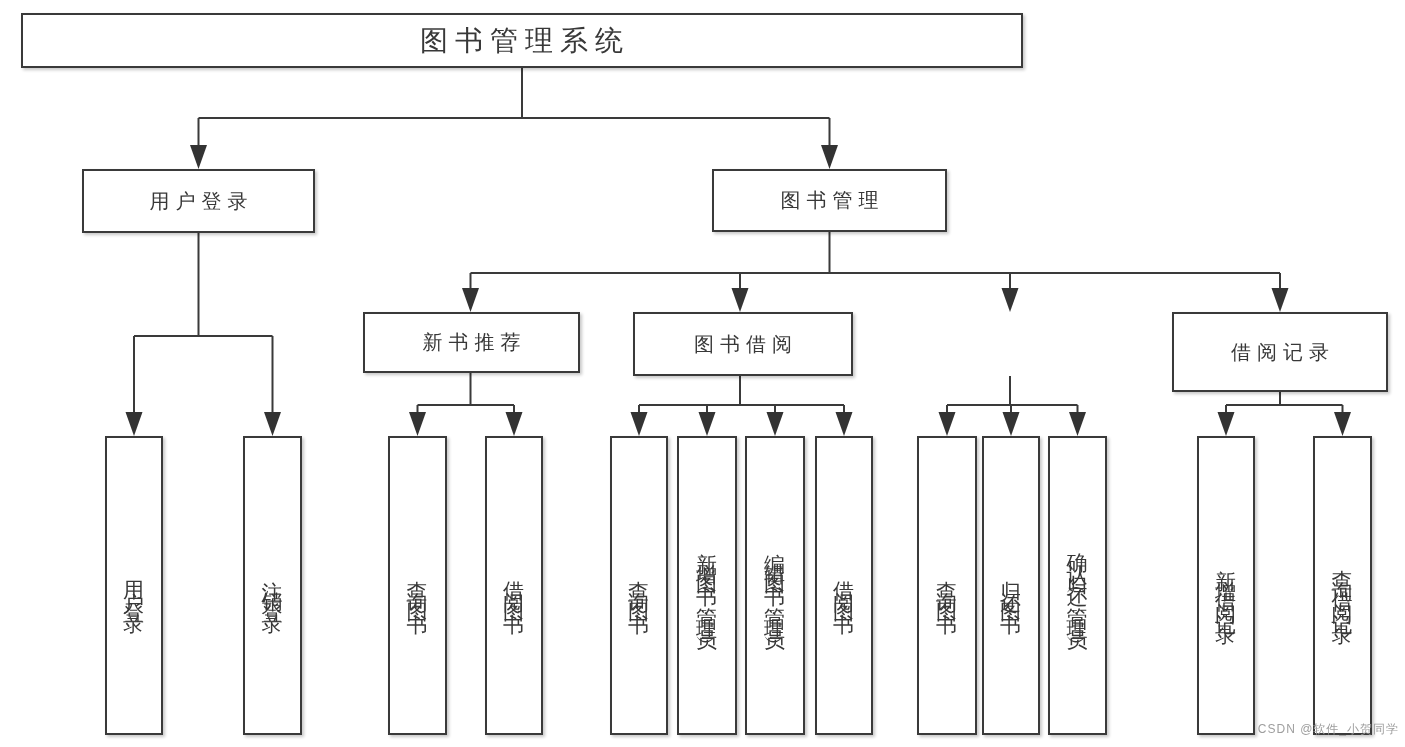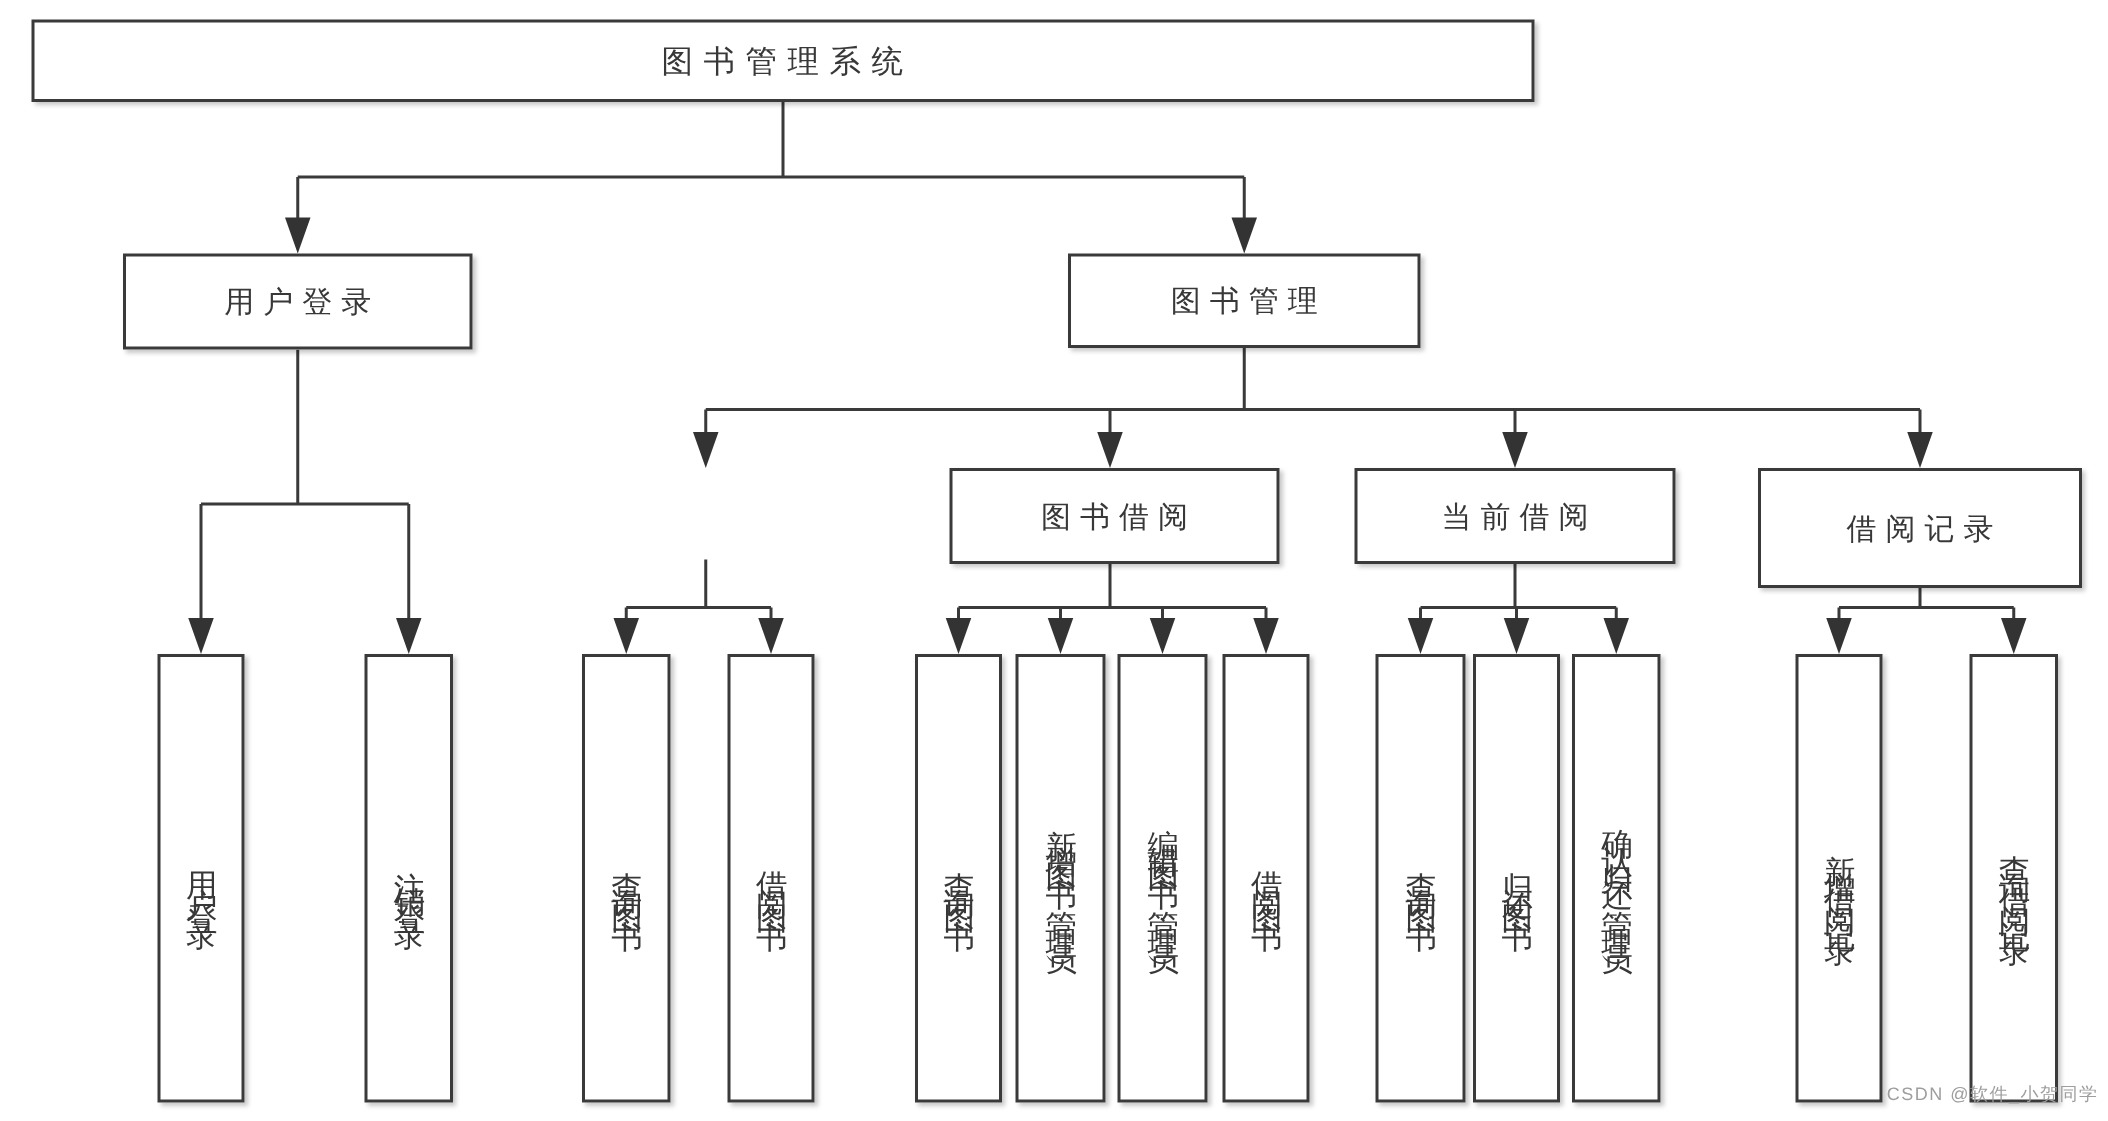--- a/index.html
+++ b/index.html
@@ -10,21 +10,21 @@
   .wires{position:absolute;left:0;top:0;z-index:1;}
   .wires path{stroke:#3a3a3a;stroke-width:2;fill:none;}
   .wires polygon{fill:#333333;stroke:none;}
   .node{
     position:absolute;z-index:2;box-sizing:border-box;
     background:#ffffff;border:2.5px solid #3a3a3a;
     display:flex;align-items:center;justify-content:center;
     color:#383838;box-shadow:2px 2px 3px rgba(0,0,0,0.22);
   }
   .node.h{font-size:20px;letter-spacing:6px;white-space:nowrap;text-indent:6px;}
-  .node.root{font-size:21px;letter-spacing:7px;}
+  .node.root{font-size:28px;letter-spacing:7px;}
   .node.v{
     writing-mode:vertical-rl;text-orientation:mixed;
     font-size:21px;letter-spacing:11px;line-height:1;
   }
   .watermark{
     position:absolute;z-index:5;right:6px;top:721px;
     color:#9e9e9e;font-size:12px;letter-spacing:1px;white-space:nowrap;
   }
 </style>
 </head>
@@ -80,22 +80,22 @@
       <polygon points="1217.5,412 1234.5,412 1226,436"></polygon>
       <polygon points="1334,412 1351,412 1342.5,436"></polygon>
     </g>
   </svg>
 
   <div class="node h root" style="left:21px;top:13px;width:1002px;height:55px;">图书管理系统</div>
 
   <div class="node h" style="left:82px;top:169px;width:233px;height:64px;">用户登录</div>
   <div class="node h" style="left:712px;top:169px;width:235px;height:63px;">图书管理</div>
 
+  <div class="node h" style="left:363px;top:312px;width:217px;height:61px;">新书推荐</div>
   <div class="node h" style="left:633px;top:312px;width:220px;height:64px;">图书借阅</div>
-  <div class="node h" style="left:903px;top:312px;width:214px;height:64px;">当前借阅</div>
   <div class="node h" style="left:1172px;top:312px;width:216px;height:80px;text-align:right;">借阅记录</div>
 
   <div class="node v" style="left:105px;top:436px;width:58px;height:299px;">用户登录</div>
   <div class="node v" style="left:243px;top:436px;width:59px;height:299px;">注销登录</div>
 
   <div class="node v" style="left:388px;top:436px;width:59px;height:299px;">查询图书</div>
   <div class="node v" style="left:485px;top:436px;width:58px;height:299px;">借阅图书</div>
 
   <div class="node v" style="left:610px;top:436px;width:58px;height:299px;">查询图书</div>
   <div class="node v" style="left:677px;top:436px;width:60px;height:299px;">新增图书（管理员）</div>

